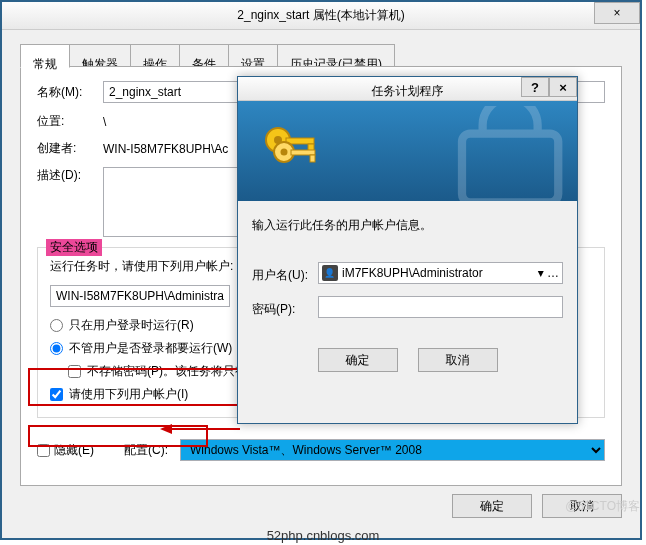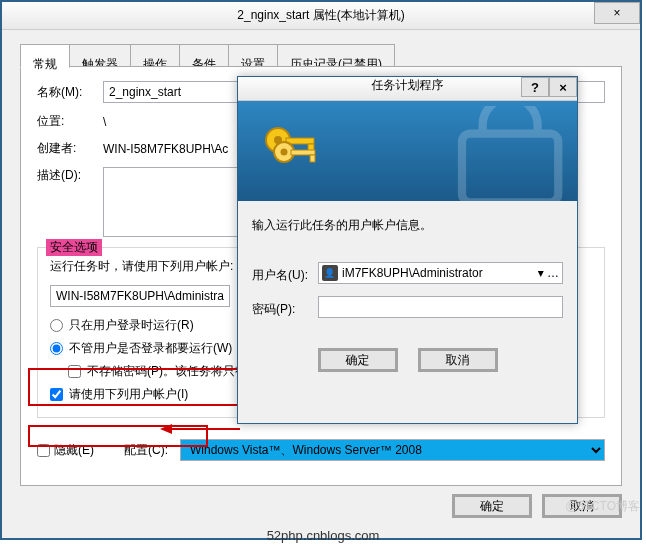--- a/index.html
+++ b/index.html
@@ -27,25 +27,25 @@
 .fieldset-legend { position: absolute; left: 8px; top: -9px; background: #ec4899; padding: 0 4px; }
 .radio-row { display: flex; align-items: center; margin: 6px 0; }
 .radio-row input, .check-row input { margin-right: 6px; }
 .check-row { display: flex; align-items: center; margin: 6px 0 6px 18px; }
 .small-input { width: 180px; height: 22px; border: 1px solid #abadb3; padding: 0 5px; margin: 4px 0; }
 
 .bottom-row { display: flex; align-items: center; margin-top: 21px; }
 .select { flex: 1; height: 22px; border: 1px solid #abadb3; background: #0ea5e9; padding: 0 5px; }
 
 .button-row { display: flex; justify-content: flex-end; padding: 8px 18px; gap: 10px; }
-.btn { width: 80px; height: 24px; background: #e6e6e6; border: 3px solid #a3a3a3; cursor: pointer; font-size: 12px; }
+.btn { width: 80px; height: 24px; background: #e6e6e6; border: 1px solid #a3a3a3; cursor: pointer; font-size: 12px; }
 
 
 .inner-dialog { position: absolute; left: 237px; top: 76px; width: 341px; height: 348px; border: 1px solid #2c628b; background: #f0f0f0; box-shadow: 0 0 10px rgba(0,0,0,0.3); z-index: 10; }
-.inner-titlebar { height: 24px; background: linear-gradient(#fdfdfd, #e9e9e9); display: flex; align-items: flex-start; justify-content: center; border-bottom: 1px solid #ccc; position: relative; }
+.inner-titlebar { height: 24px; background: linear-gradient(#fdfdfd, #e9e9e9); display: flex; align-items: flex-end; justify-content: center; border-bottom: 1px solid #ccc; position: relative; }
 .inner-controls { position: absolute; right: 0; top: 0; display: flex; }
 .inner-ctrl { width: 28px; height: 20px; background: #e5e5e5; border: 1px solid #aaa; display: flex; align-items: center; justify-content: center; cursor: pointer; font-size: 13px; font-weight: bold; }
 .inner-banner { height: 100px; background: linear-gradient(#2e86c1, #1b5a8a); display: flex; align-items: center; padding-left: 20px; position: relative; overflow: hidden; }
 .keys-icon svg { width: 64px; height: 64px; }
 .banner-bg { position: absolute; right: -10px; top: 5px; opacity: 0.25; }
 .banner-bg svg { width: 140px; height: 110px; }
 .inner-body { padding: 16px 14px; }
 .inner-text { margin-bottom: 28px; }
 .inner-form-row { display: flex; align-items: flex-end; margin-bottom: 12px; }
 .inner-form-label { width: 66px; }

